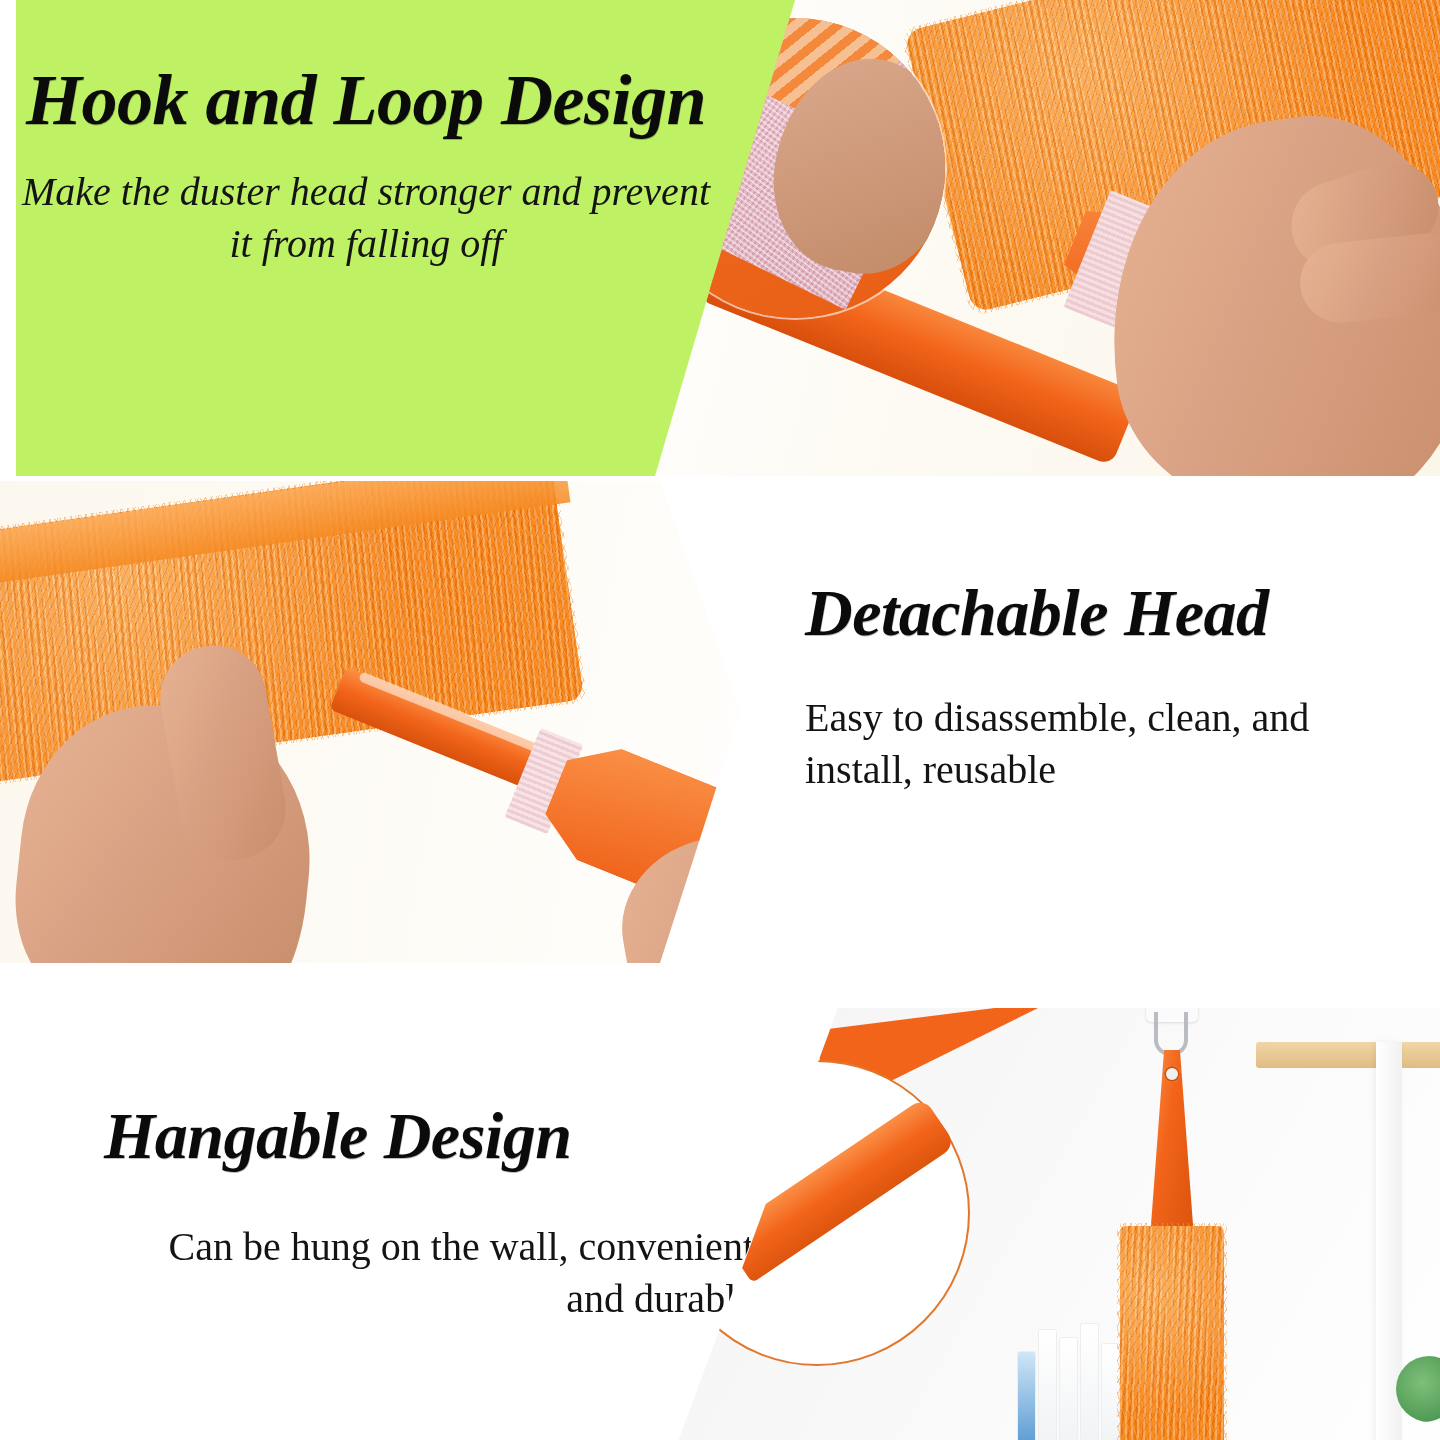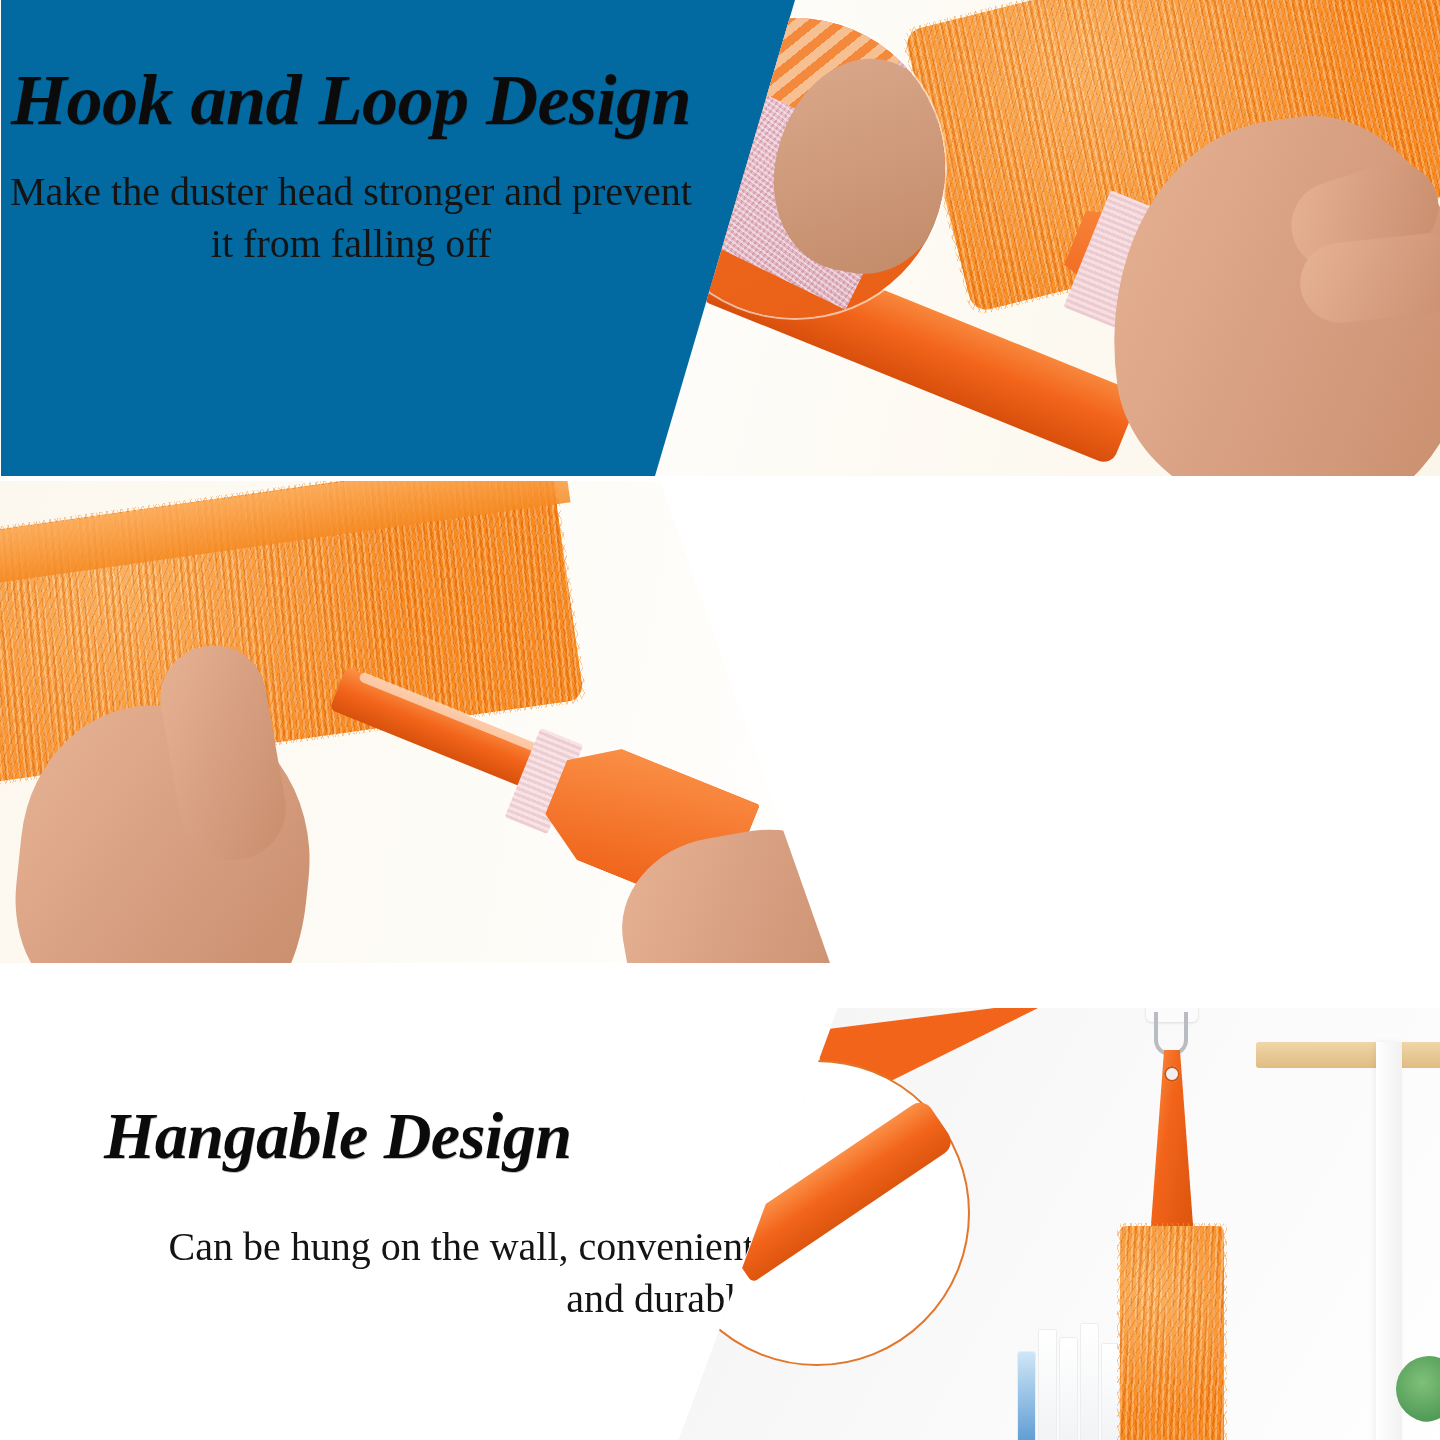--- a/index.html
+++ b/index.html
@@ -18,24 +18,24 @@
   .half { position:absolute; top:0; height:100%; }
 
   
   .textblock { position:absolute; z-index:6; }
   .headline {
     font-weight:700; font-style:italic; color:#0b0b0b;
     letter-spacing:-0.5px; line-height:1.08;
     text-shadow:0.5px 0.5px 0 rgba(0,0,0,0.25);
   }
   .subline { color:#141414; line-height:1.30; }
-  .subline.ital { }
-
-  
-  #p1 { left:1px; width:860px; background:#0369a1; }
+  .subline.ital { font-style:italic; }
+
+  
+  #p1 { left:16px; width:860px; background:#bef264; }
   #p1 .textblock { left:0; top:62px; width:700px; text-align:center; }
   #p1 .headline { font-size:72px; }
   #p1 .subline  { font-size:40px; margin-top:26px; }
 
   
   #ph1 {
     left:600px; width:840px;
     background:
       linear-gradient(105deg, #ffffff 0%, #fdfaf3 42%, #fbf6ea 100%);
     clip-path: polygon(195px 0, 840px 0, 840px 476px, 55px 476px);
@@ -315,20 +315,26 @@
         <div class="rod"></div>
         <div class="rodSlot"></div>
         <div class="velcro2"></div>
         <div class="grip"></div>
         <div class="handL skin"></div>
         <div class="fingerL skin"></div>
         <div class="handR skin"></div>
       </div>
     </div>
 
+    <div class="half" id="p2">
+      <div class="textblock">
+        <div class="headline">Detachable Head</div>
+        <div class="subline">Easy to disassemble, clean, and install, reusable</div>
+      </div>
+    </div>
   </section>
 
   <section class="row" id="row3">
 
     <div class="half" id="p3">
       <div class="textblock">
         <div class="headline">Hangable Design</div>
         <div class="subline">Can be hung on the wall, convenient and durable</div>
       </div>
     </div>

